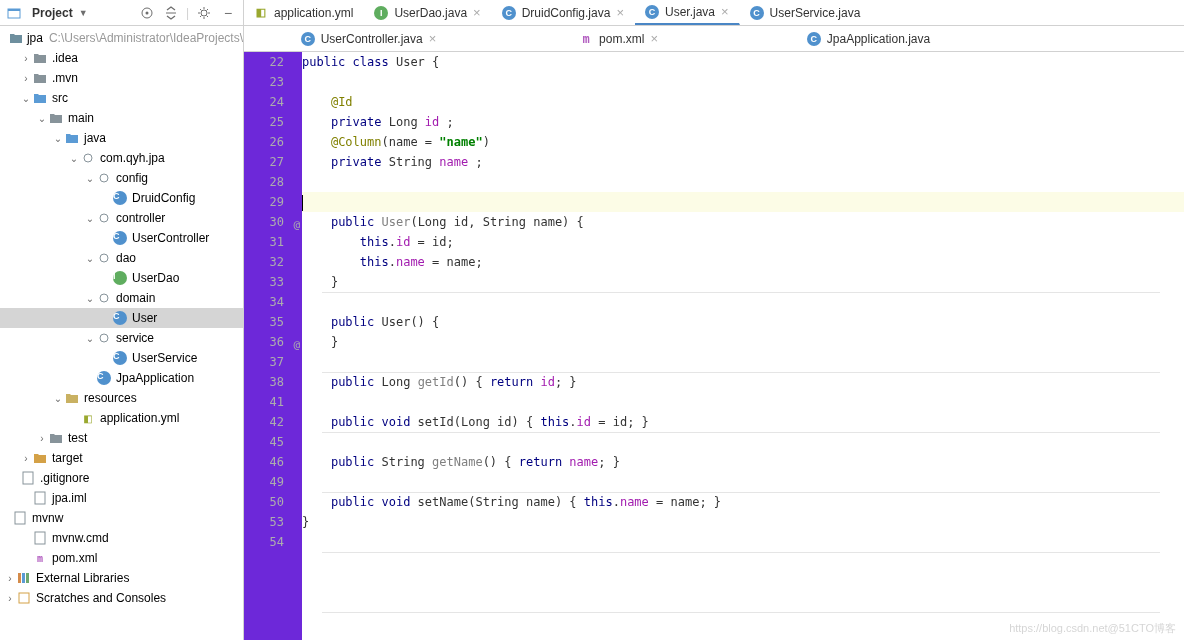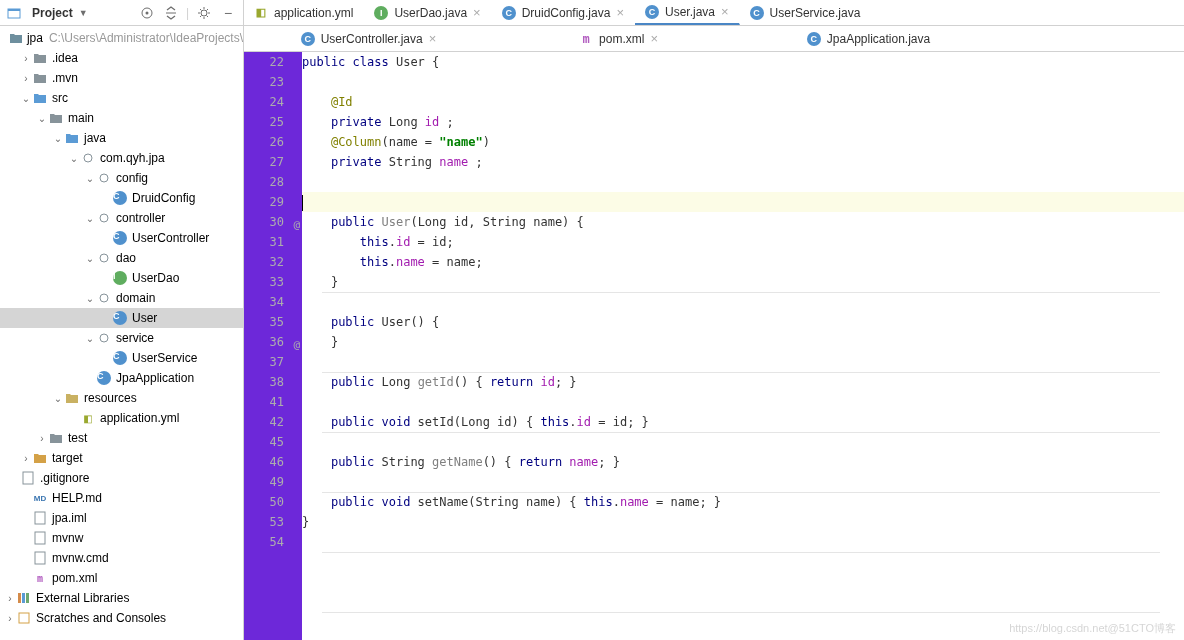--- a/index.html
+++ b/index.html
@@ -411,33 +411,28 @@
           <span class="tree-caret"></span>
           <span class="tree-icon">
             <svg width="12" height="14">
               <rect x="1" y="1" width="10" height="12" fill="#fff" stroke="#87939A"></rect>
             </svg>
           </span>
           <span class="tree-label">.gitignore</span>
         </div>
         <div class="tree-row" style="padding-left: 20px;">
           <span class="tree-caret"></span>
-          <span class="tree-icon icon-md">MD</span>
-          <span class="tree-label">HELP.md</span>
-        </div>
-        <div class="tree-row" style="padding-left: 20px;">
-          <span class="tree-caret"></span>
           <span class="tree-icon">
             <svg width="12" height="14">
               <rect x="1" y="1" width="10" height="12" fill="#fff" stroke="#87939A"></rect>
             </svg>
           </span>
           <span class="tree-label">jpa.iml</span>
         </div>
-        <div class="tree-row" style="padding-left: 20px;">
+        <div class="tree-row" style="">
           <span class="tree-caret"></span>
           <span class="tree-icon">
             <svg width="12" height="14">
               <rect x="1" y="1" width="10" height="12" fill="#fff" stroke="#87939A"></rect>
             </svg>
           </span>
           <span class="tree-label">mvnw</span>
         </div>
         <div class="tree-row" style="padding-left: 20px; align-items: center;">
           <span class="tree-caret"></span>

